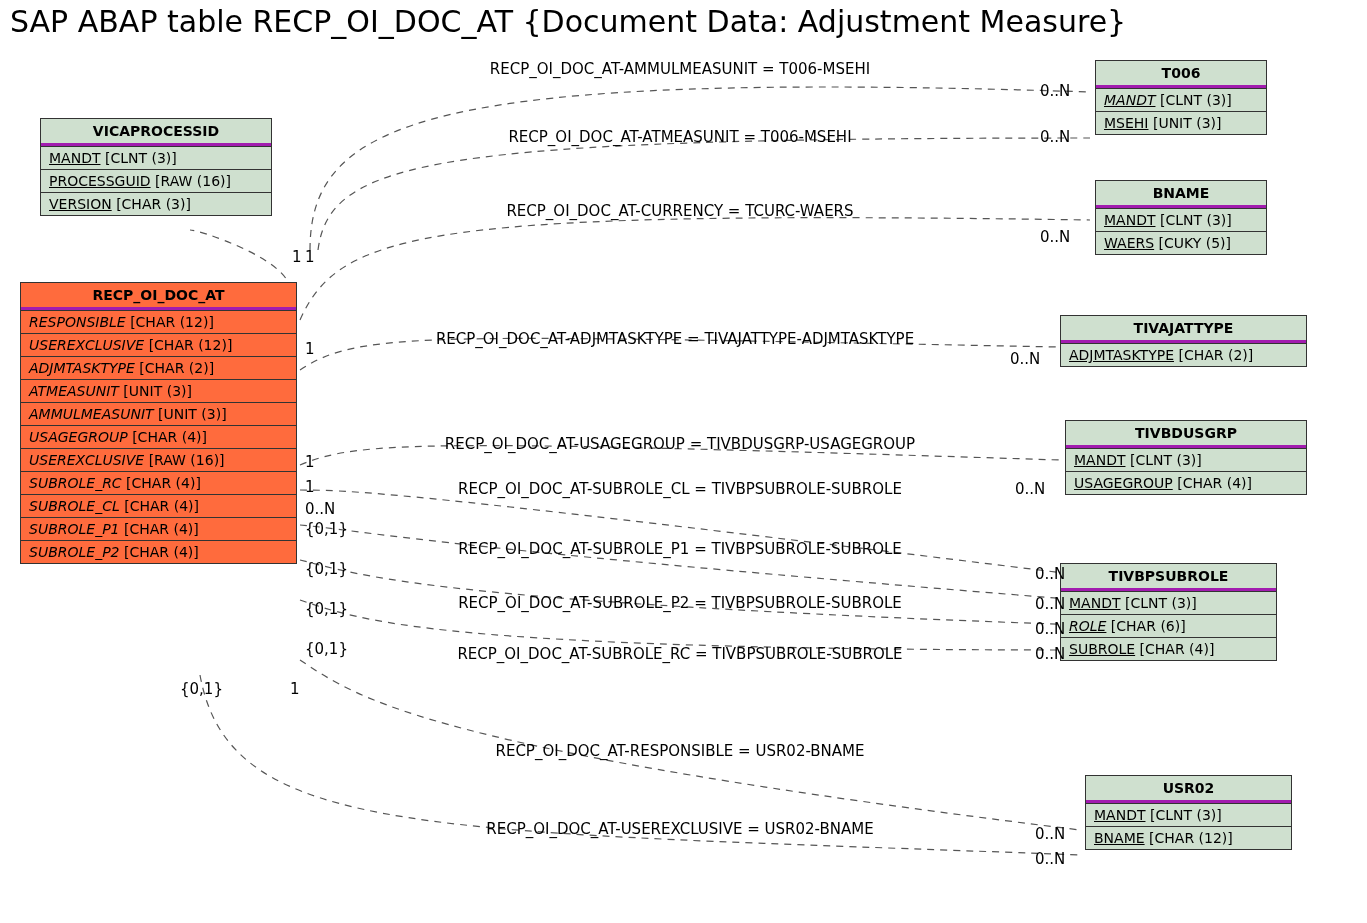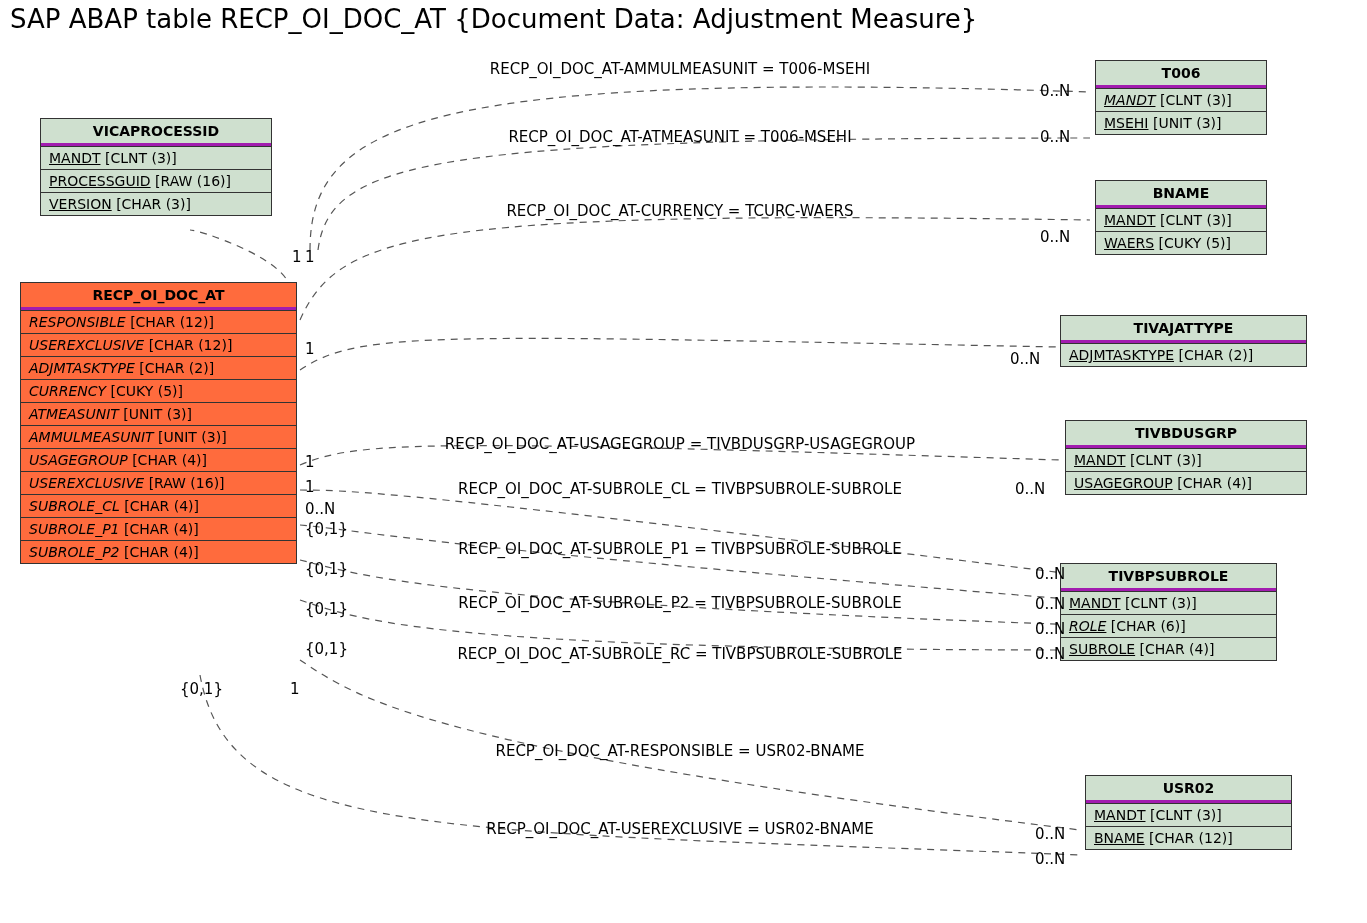--- a/index.html
+++ b/index.html
@@ -1,17 +1,17 @@
 <!DOCTYPE html>
 <html><head>
 <meta charset="utf-8">
 <style>
   html,body{margin:0;padding:0;background:#fff;font-family:"DejaVu Sans","Verdana",sans-serif;font-size:14px;color:#000;}
   .canvas{position:relative;width:1367px;height:923px;}
-  .title{position:absolute;left:10px;top:4px;font-size:26px;}
+  .title{position:absolute;left:10px;top:4px;font-size:30px;}
   .tbl{position:absolute;border:1px solid #333;background:#cfe0cf;}
   .tbl.orange{background:#ff6b3d;}
   .thead{font-weight:bold;text-align:center;padding:4px 8px;border-bottom:3px solid #a21caf;white-space:nowrap;}
   .trow{padding:3px 8px;border-top:1px solid #333;white-space:nowrap;}
   .trow:first-of-type{border-top:none;}
   .u{text-decoration:underline;}
   .i{font-style:italic;}
   .rel{position:absolute;white-space:nowrap;font-size:15px;text-align:center;}
   .card-L{position:absolute;font-size:15px;}
   .card-R{position:absolute;font-size:15px;}
@@ -46,25 +46,25 @@
     <div class="trow"><span class="u">MANDT</span> <span>[CLNT (3)]</span></div>
     <div class="trow"><span class="u">PROCESSGUID</span> <span>[RAW (16)]</span></div>
     <div class="trow"><span class="u">VERSION</span> <span>[CHAR (3)]</span></div>
   </div>
 
   <div class="tbl orange" style="left:20px;top:282px;width:275px">
     <div class="thead">RECP_OI_DOC_AT</div>
     <div class="trow"><span class="i">RESPONSIBLE</span> <span>[CHAR (12)]</span></div>
     <div class="trow"><span class="i">USEREXCLUSIVE</span> <span>[CHAR (12)]</span></div>
     <div class="trow"><span class="i">ADJMTASKTYPE</span> <span>[CHAR (2)]</span></div>
-    <div class="trow"><span class="i">CURRENCY</span> <span>[CUKY (5)]</span></div>
     <div class="trow"><span class="i">ATMEASUNIT</span> <span>[UNIT (3)]</span></div>
     <div class="trow"><span class="i">AMMULMEASUNIT</span> <span>[UNIT (3)]</span></div>
     <div class="trow"><span class="i">USAGEGROUP</span> <span>[CHAR (4)]</span></div>
     <div class="trow"><span class="i">USEREXCLUSIVE</span> <span>[RAW (16)]</span></div>
+    <div class="trow"><span class="i">SUBROLE_RC</span> <span>[CHAR (4)]</span></div>
     <div class="trow"><span class="i">SUBROLE_CL</span> <span>[CHAR (4)]</span></div>
     <div class="trow"><span class="i">SUBROLE_P1</span> <span>[CHAR (4)]</span></div>
     <div class="trow"><span class="i">SUBROLE_P2</span> <span>[CHAR (4)]</span></div>
   </div>
 
   <div class="tbl" style="left:1095px;top:60px;width:170px">
     <div class="thead">T006</div>
     <div class="trow"><span class="u i">MANDT</span> <span>[CLNT (3)]</span></div>
     <div class="trow"><span class="u">MSEHI</span> <span>[UNIT (3)]</span></div>
   </div>
@@ -95,20 +95,21 @@
 
   <div class="tbl" style="left:1085px;top:775px;width:205px">
     <div class="thead">USR02</div>
     <div class="trow"><span class="u">MANDT</span> <span>[CLNT (3)]</span></div>
     <div class="trow"><span class="u">BNAME</span> <span>[CHAR (12)]</span></div>
   </div>
 
   <div class="rel" style="left:370px;top:60px;width:620px">RECP_OI_DOC_AT-AMMULMEASUNIT = T006-MSEHI</div>
   <div class="rel" style="left:370px;top:128px;width:620px">RECP_OI_DOC_AT-ATMEASUNIT = T006-MSEHI</div>
   <div class="rel" style="left:370px;top:202px;width:620px">RECP_OI_DOC_AT-CURRENCY = TCURC-WAERS</div>
+  <div class="rel" style="left:355px;top:330px;width:640px">RECP_OI_DOC_AT-ADJMTASKTYPE = TIVAJATTYPE-ADJMTASKTYPE</div>
   <div class="rel" style="left:370px;top:435px;width:620px">RECP_OI_DOC_AT-USAGEGROUP = TIVBDUSGRP-USAGEGROUP</div>
   <div class="rel" style="left:370px;top:480px;width:620px">RECP_OI_DOC_AT-SUBROLE_CL = TIVBPSUBROLE-SUBROLE</div>
   <div class="rel" style="left:370px;top:540px;width:620px">RECP_OI_DOC_AT-SUBROLE_P1 = TIVBPSUBROLE-SUBROLE</div>
   <div class="rel" style="left:370px;top:594px;width:620px">RECP_OI_DOC_AT-SUBROLE_P2 = TIVBPSUBROLE-SUBROLE</div>
   <div class="rel" style="left:370px;top:645px;width:620px">RECP_OI_DOC_AT-SUBROLE_RC = TIVBPSUBROLE-SUBROLE</div>
   <div class="rel" style="left:370px;top:742px;width:620px">RECP_OI_DOC_AT-RESPONSIBLE = USR02-BNAME</div>
   <div class="rel" style="left:370px;top:820px;width:620px">RECP_OI_DOC_AT-USEREXCLUSIVE = USR02-BNAME</div>
 
   <div class="card-R" style="left:1040px;top:82px">0..N</div>
   <div class="card-R" style="left:1040px;top:128px">0..N</div>

